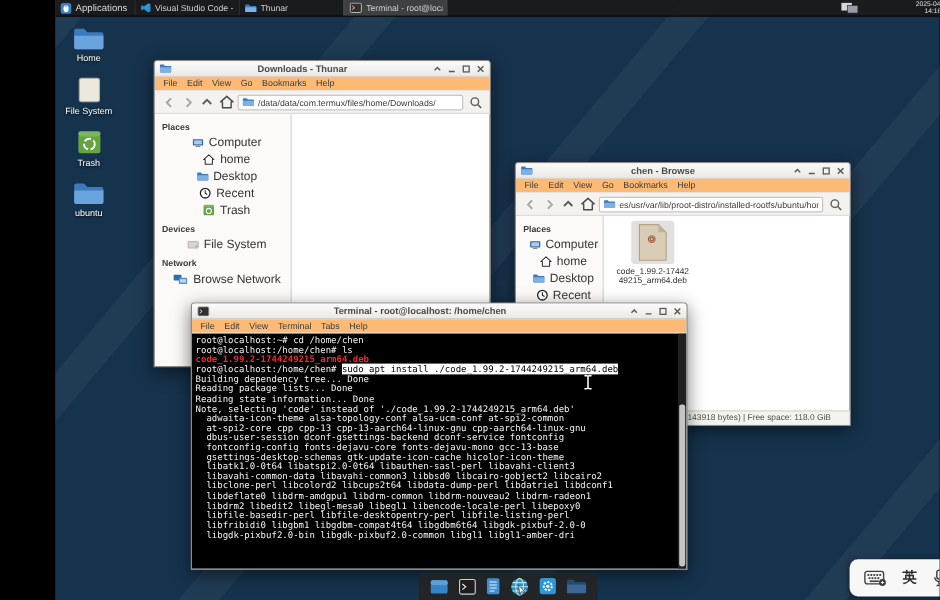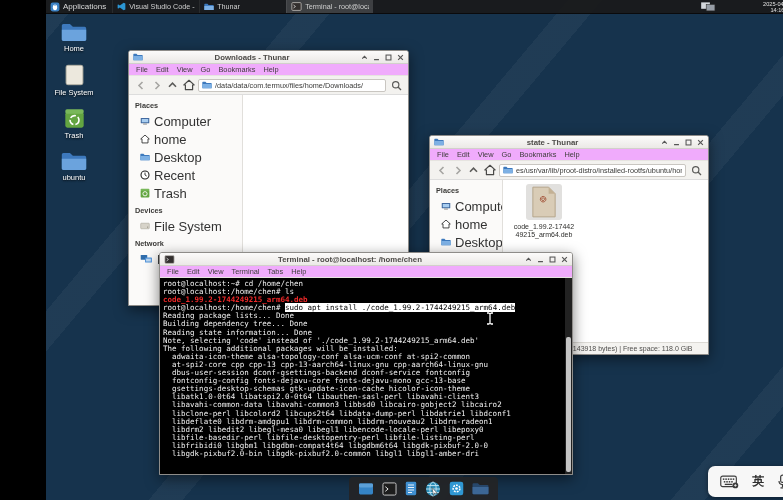--- a/index.html
+++ b/index.html
@@ -35,35 +35,35 @@
   
   .win { position:absolute; display:flex; flex-direction:column;
     border:1px solid #8e8c89; border-radius:3px 3px 0 0;
     box-shadow:0 4px 14px rgba(0,0,0,.5); background:#fff; overflow:hidden; }
   .titlebar { height:13px; flex:0 0 13px; background:linear-gradient(#fcfbfa,#ebe9e6);
     border-bottom:1px solid #d2d0cb; display:flex; align-items:center; gap:4px; padding:0 4px; }
   .title { flex:1; text-align:center; font-size:7.8px; font-weight:bold; color:#4c4a47;
     white-space:nowrap; overflow:hidden; }
   .controls { display:flex; align-items:center; gap:5px; }
   .wbtn { display:flex; align-items:center; }
-  .menubar { height:12px; flex:0 0 12px; background:#f0abfc; display:flex; align-items:center;
+  .menubar { height:12px; flex:0 0 12px; background:#fdba74; display:flex; align-items:center;
     padding:0 3px; border-bottom:1px solid #e6e4e0; }
   .mi { font-size:7.4px; color:#3d3c3a; padding:0 4px; }
   .toolbar { height:19px; flex:0 0 19px; background:#f3f2ef; display:flex; align-items:center;
     gap:3px; padding:0 5px; border-bottom:1px solid #ddd; }
   .navbtn { width:13px; height:13px; display:flex; align-items:center; justify-content:center; }
   .pathfield { flex:1; height:13px; background:#fff; border:1px solid #c9c6c1; border-radius:2px;
     display:flex; align-items:center; gap:3px; padding:0 3px; overflow:hidden; }
   .pathfield .ptxt { font-size:7.3px; color:#3a3a38; white-space:nowrap; overflow:hidden; }
   .searchbtn { width:14px; height:14px; display:flex; align-items:center; justify-content:center; }
   .winbody { flex:1; display:flex; overflow:hidden; background:#7f1d1d; }
   .sidebar { background:#fbfaf9; border-right:1px solid #e1dfdb; padding:2px 0; overflow:hidden; flex:0 0 auto; }
   .sb-h { font-size:7.3px; font-weight:bold; color:#3b3a38; padding:4px 6px 2px; }
   .sb-i { display:flex; align-items:center; gap:4px; padding:1.5px 4px 1.5px 11px;
-    font-size:13px; color:#333; white-space:nowrap; }
+    font-size:10px; color:#333; white-space:nowrap;justify-content:center; }
   .filepane { flex:1; background:#fff; position:relative; overflow:hidden; }
   .statusbar { height:12px; flex:0 0 12px; background:#f4f3f0; border-top:1px solid #dcdad5;
     display:flex; align-items:center; overflow:hidden; }
   .statusbar .stxt { font-size:7px; color:#4f4e4c; white-space:nowrap; padding-left:88px; }
 
   #downloads-win { left:82px; top:50px; width:281px; height:256px; z-index:5; }
   #downloads-win .sidebar { width:114px; }
   #chen-win { left:383px; top:135px; width:280px; height:220px; z-index:6; }
   #chen-win .sidebar { width:73px; }
 
@@ -350,21 +350,21 @@
   </div>
 
   <div class="win" id="chen-win">
     <div class="titlebar">
       <span class="ticn">
           <svg width="10" height="7.800000000000001" viewBox="0 0 16 12">
             <path d="M.5 2 a1 1 0 0 1 1-1 h4 l1.8 1.8 h7.2 a1 1 0 0 1 1 1 v6.7 a1 1 0 0 1 -1 1 h-13 a1 1 0 0 1 -1-1z" fill="#3d79bd"></path>
             <path d="M.5 4.6 h15 v5.9 a1 1 0 0 1 -1 1 h-13 a1 1 0 0 1 -1-1z" fill="#7db0e4"></path>
           </svg>
         </span>
-      <div class="title">state - Thunar</div>
+      <div class="title">chen - Browse</div>
       <div class="controls">
           <span class="wbtn">
             <svg width="7" height="7" viewBox="0 0 8 8">
               <path d="M1.4 5.2 L4 2.6 L6.6 5.2" fill="none" stroke="#555" stroke-width="1.3"></path>
             </svg>
           </span>
           <span class="wbtn">
             <svg width="7" height="7" viewBox="0 0 8 8">
               <path d="M1.2 6.4 H6.8" stroke="#555" stroke-width="1.3"></path>
             </svg>
@@ -557,25 +557,24 @@
         <span class="mi">Terminal</span>
         <span class="mi">Tabs</span>
         <span class="mi">Help</span>
       </nav>
     <div id="term-content">
       <div id="term-lines">
           <div class="tline"><span class="">root@localhost:~# cd /home/chen</span></div>
           <div class="tline"><span class="">root@localhost:/home/chen# ls</span></div>
           <div class="tline"><span class="red">code_1.99.2-1744249215_arm64.deb</span></div>
           <div class="tline"><span class="">root@localhost:/home/chen# </span><span class="sel">sudo apt install ./code_1.99.2-1744249215_arm64.deb</span></div>
+          <div class="tline"><span class="">Building dependency tree... Done</span></div>
           <div class="tline"><span class="">Reading package lists... Done</span></div>
-          <div class="tline"><span class="">Building dependency tree... Done</span></div>
           <div class="tline"><span class="">Reading state information... Done</span></div>
           <div class="tline"><span class="">Note, selecting 'code' instead of './code_1.99.2-1744249215_arm64.deb'</span></div>
-          <div class="tline"><span class="">The following additional packages will be installed:</span></div>
           <div class="tline"><span class="">  adwaita-icon-theme alsa-topology-conf alsa-ucm-conf at-spi2-common</span></div>
           <div class="tline"><span class="">  at-spi2-core cpp cpp-13 cpp-13-aarch64-linux-gnu cpp-aarch64-linux-gnu</span></div>
           <div class="tline"><span class="">  dbus-user-session dconf-gsettings-backend dconf-service fontconfig</span></div>
           <div class="tline"><span class="">  fontconfig-config fonts-dejavu-core fonts-dejavu-mono gcc-13-base</span></div>
           <div class="tline"><span class="">  gsettings-desktop-schemas gtk-update-icon-cache hicolor-icon-theme</span></div>
           <div class="tline"><span class="">  libatk1.0-0t64 libatspi2.0-0t64 libauthen-sasl-perl libavahi-client3</span></div>
           <div class="tline"><span class="">  libavahi-common-data libavahi-common3 libbsd0 libcairo-gobject2 libcairo2</span></div>
           <div class="tline"><span class="">  libclone-perl libcolord2 libcups2t64 libdata-dump-perl libdatrie1 libdconf1</span></div>
           <div class="tline"><span class="">  libdeflate0 libdrm-amdgpu1 libdrm-common libdrm-nouveau2 libdrm-radeon1</span></div>
           <div class="tline"><span class="">  libdrm2 libedit2 libegl-mesa0 libegl1 libencode-locale-perl libepoxy0</span></div>

